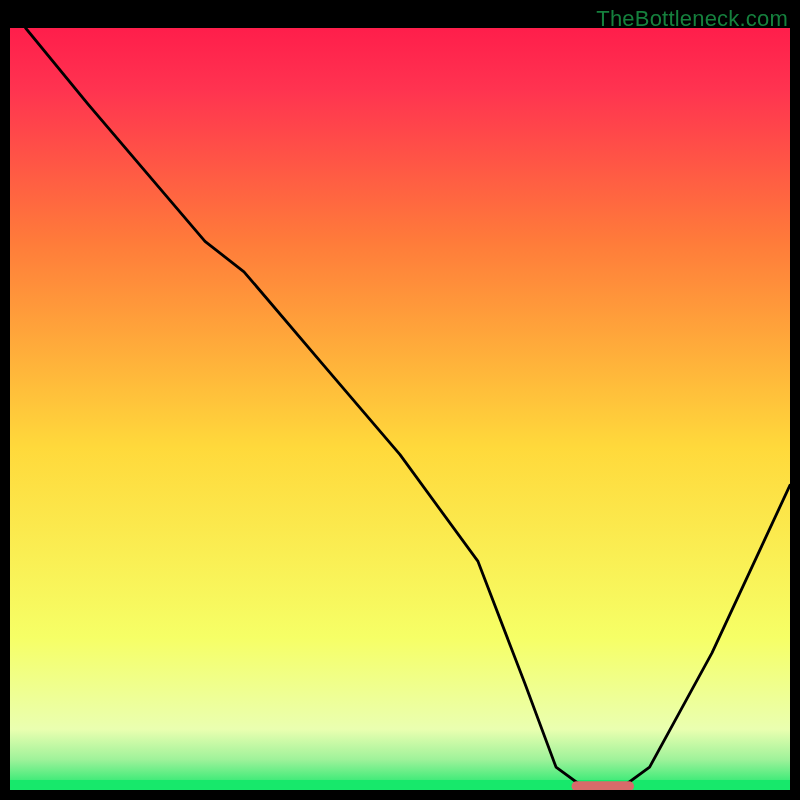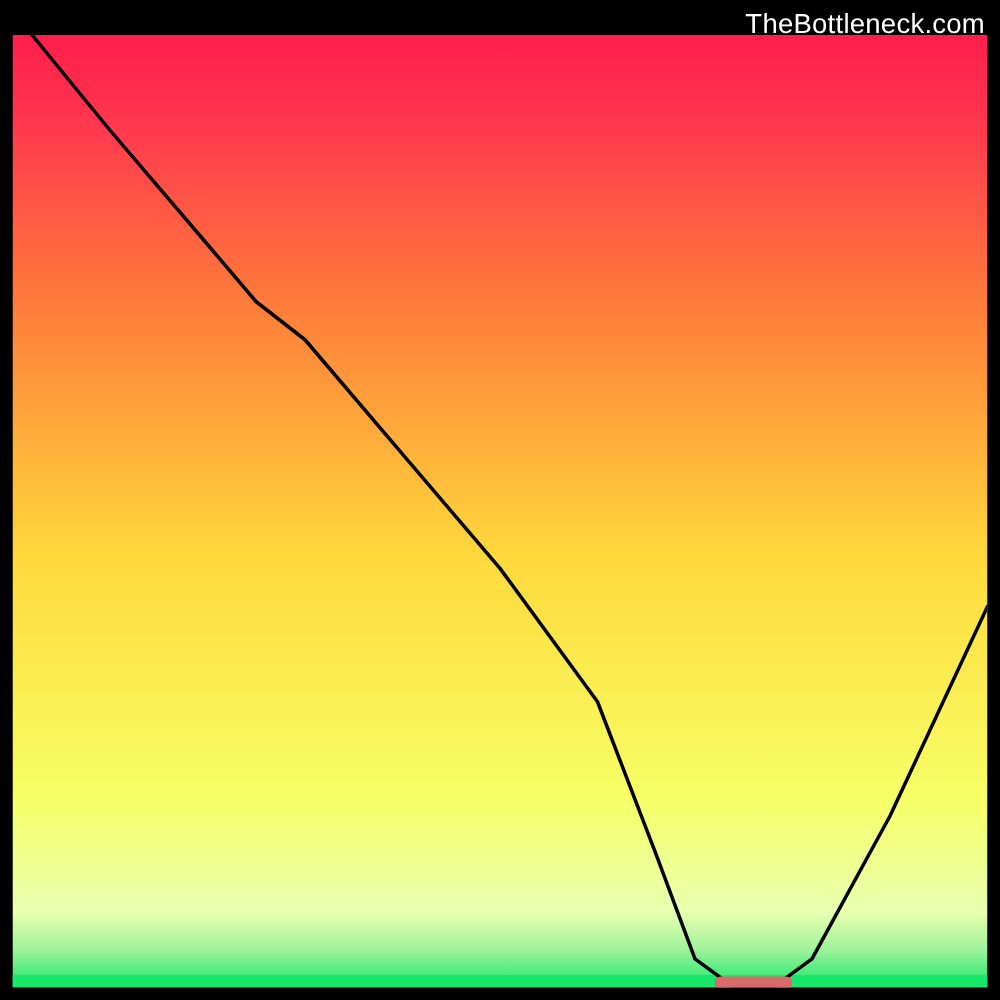--- a/index.html
+++ b/index.html
@@ -8,21 +8,21 @@
     width: 800px;
     height: 800px;
     position: relative;
     font-family: Arial, sans-serif;
     background: #000;
   }
   .watermark {
     position: absolute;
     top: 6px;
     right: 12px;
-    color: #ffffff;
+    color: #15803d;
     font-size: 22px;
     font-weight: 500;
     z-index: 20;
     letter-spacing: 0.2px;
   }
   .chart-frame {
     position: absolute;
     left: 10px;
     top: 28px;
     width: 780px;

